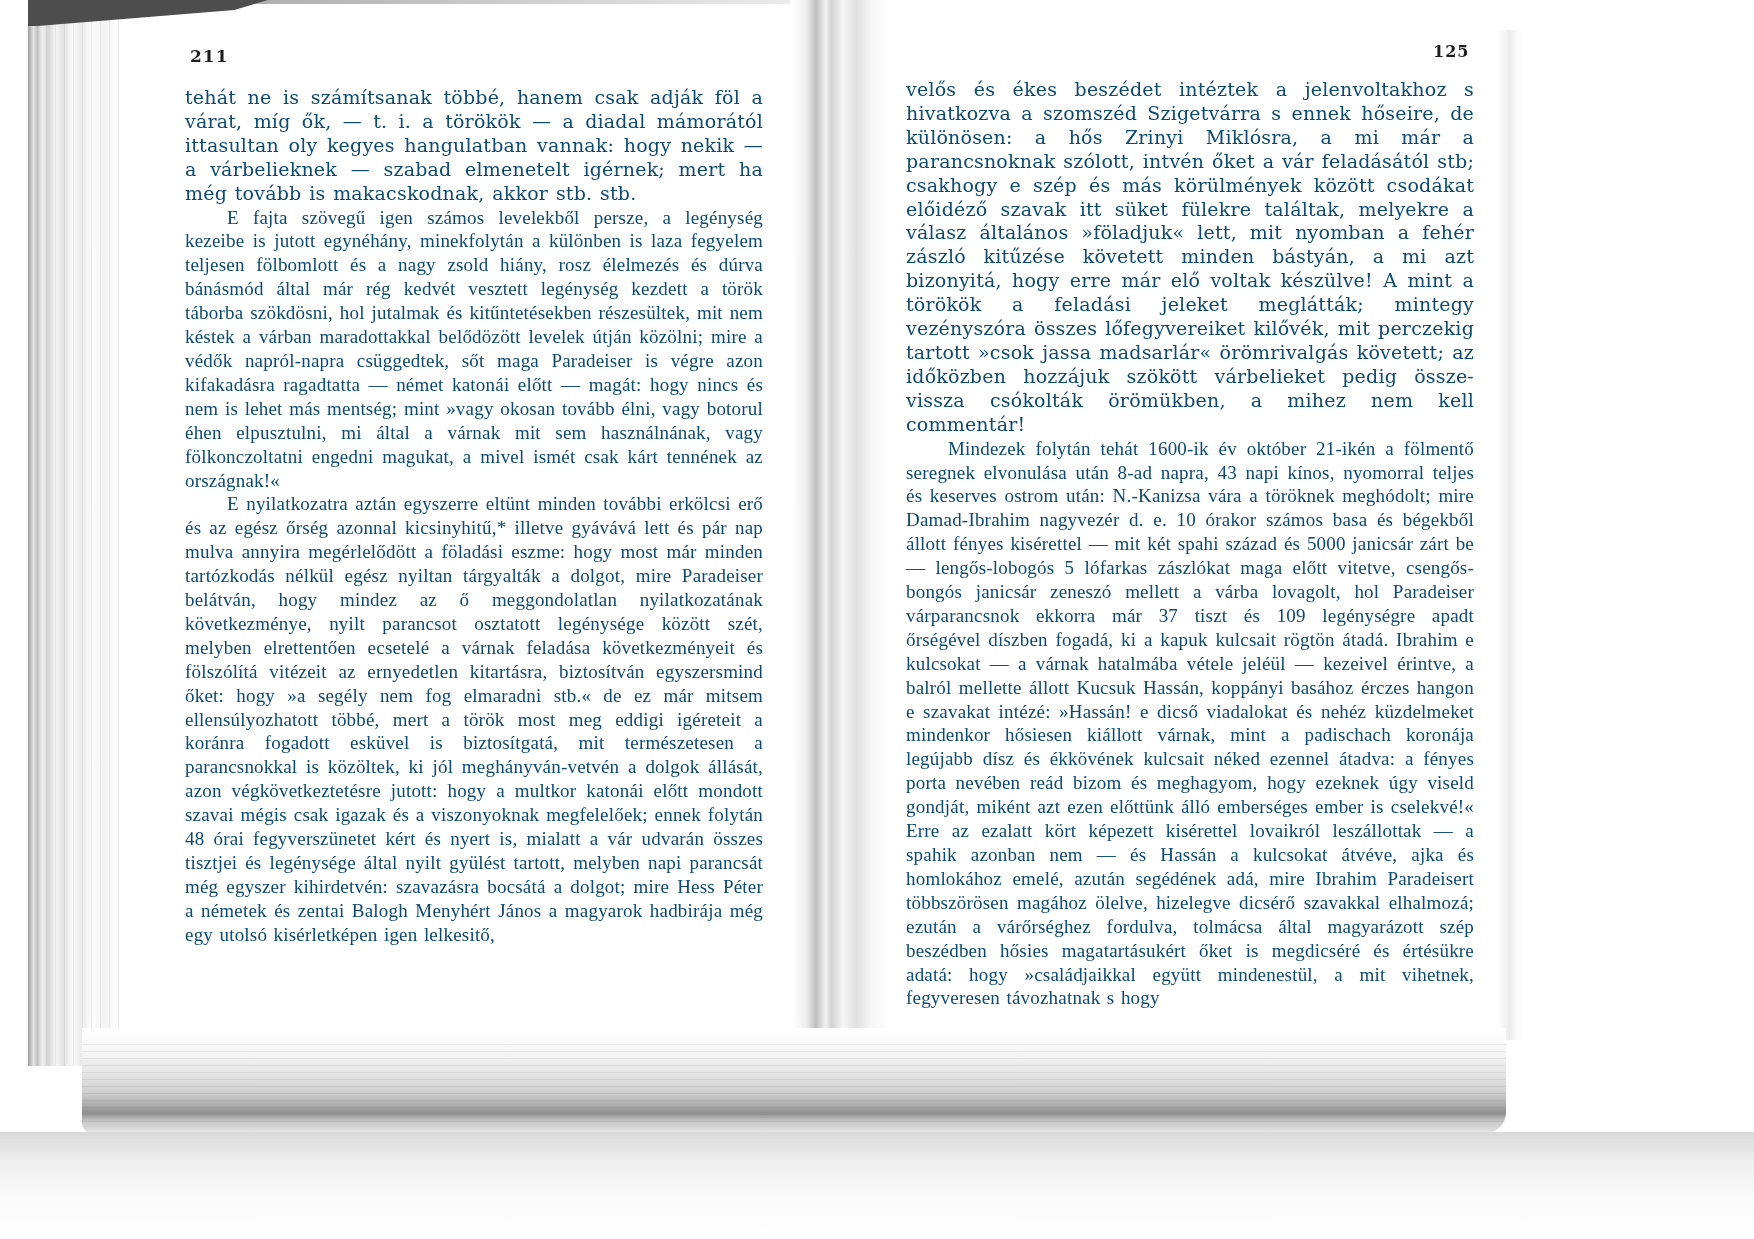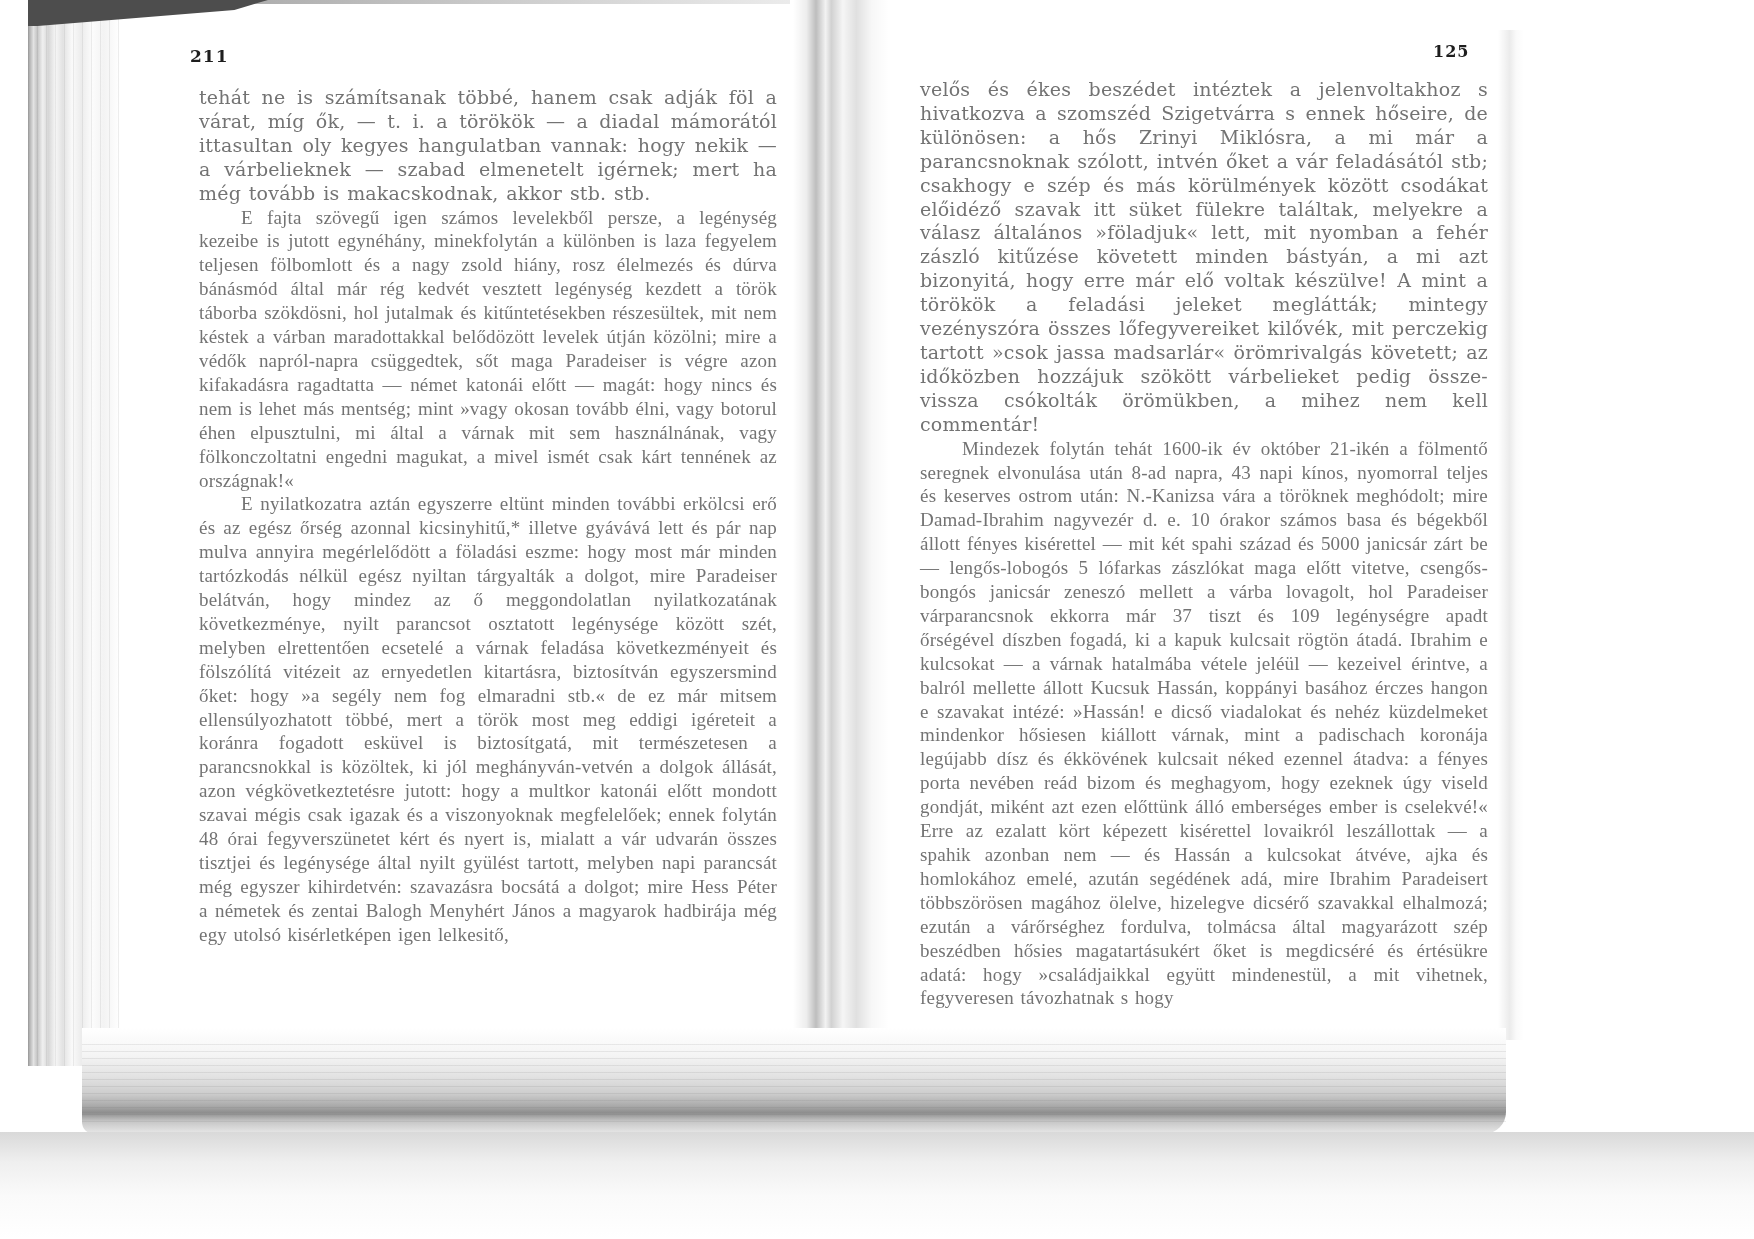--- a/index.html
+++ b/index.html
@@ -122,27 +122,26 @@
     font-size: 17px;
     font-weight: bold;
     letter-spacing: 1px;
     color: #1e1e1e;
   }
   .pagenum-left  { left: 190px;  top: 46px; }
   .pagenum-right { left: 1412px; top: 42px; font-size: 16px; margin-left: 21px; }
 
   .page-text {
     position: absolute;
-    color: #737373;
+    color: #0c4a6e;
     font-size: 19px;
     line-height: 23.9px;
     text-align: justify;
     letter-spacing: 0.2px;
     word-spacing: 1.5px;
-    margin-left: 14px;
   }
   .page-text-left  { left: 185px; top: 86px;  width: 578px; }
   .page-text-right { left: 906px; top: 78px;  width: 568px; }
 
   .page-text p { margin: 0; }
   .page-text p.indent { text-indent: 42px; font-family: Liberation Serif, serif; }
 </style>
 </head>
 <body>
 

